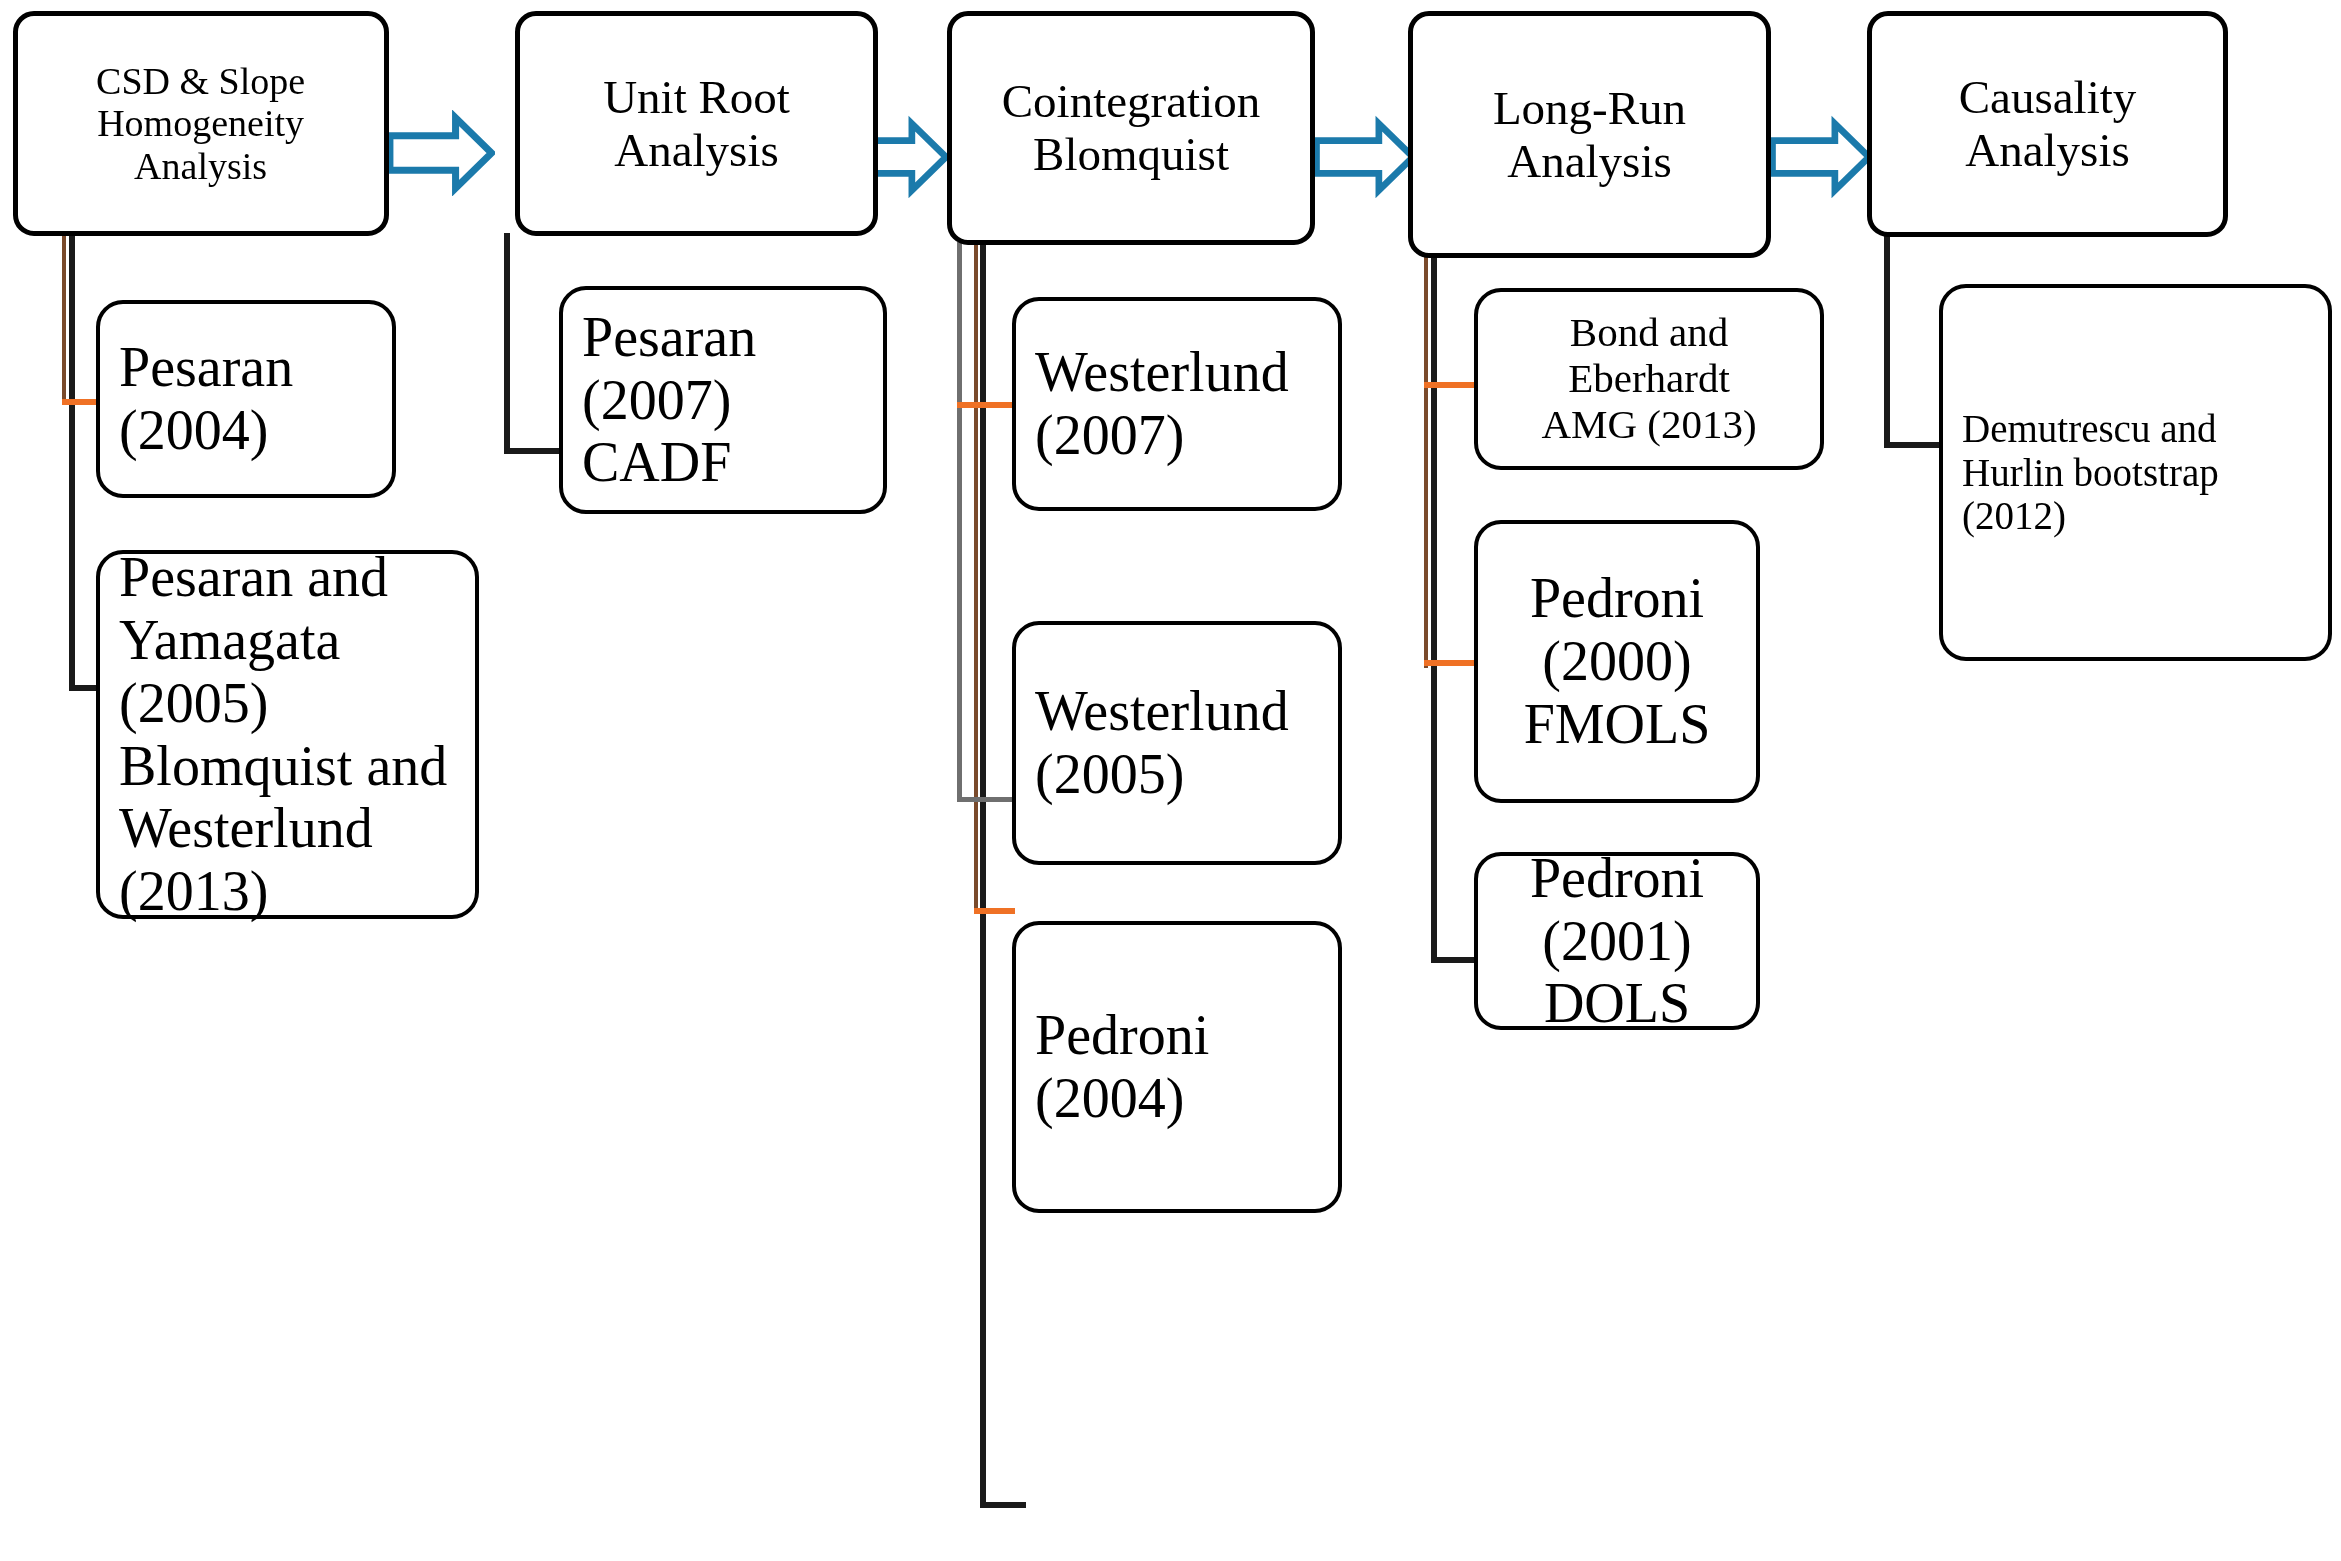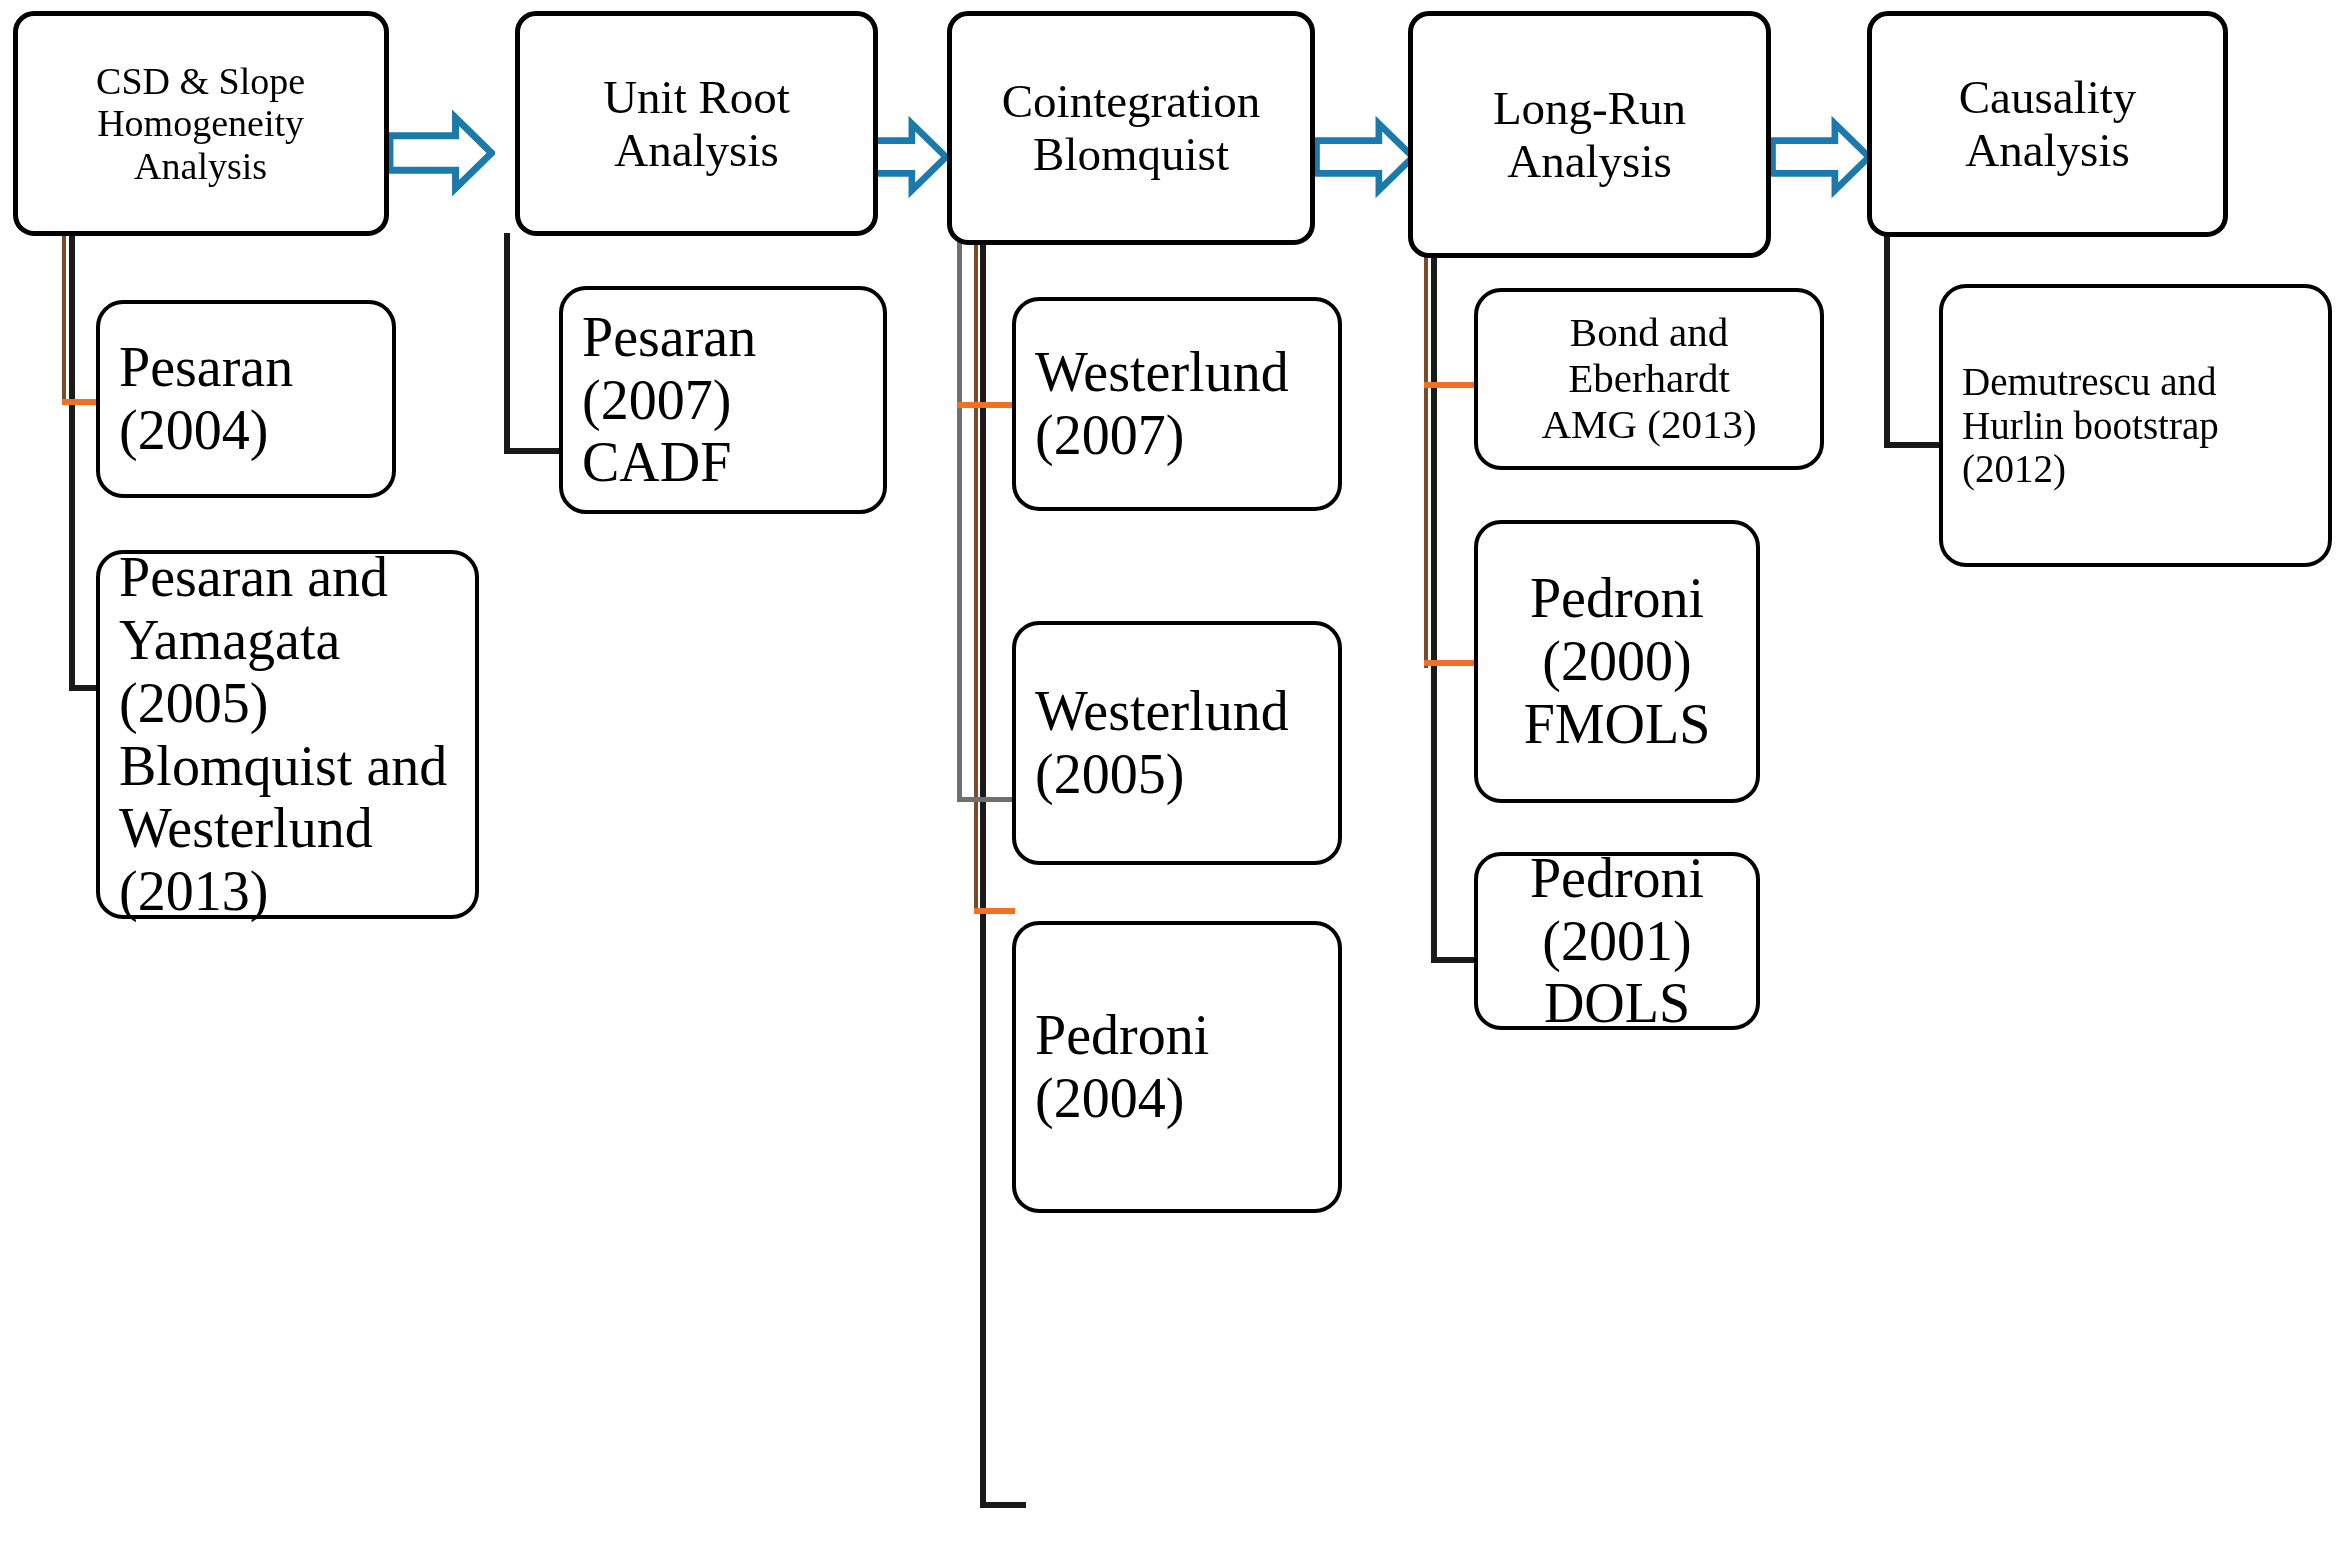--- a/index.html
+++ b/index.html
@@ -204,20 +204,20 @@
   </div>
 
   <div class="box stage" style="left:1867px; top:11px; width:361px; height:226px;">
     <div class="txt">Causality
 Analysis</div>
   </div>
 
   <div class="vline vline-dark" style="left:1884px; top:234px; height:212px;"></div>
   <div class="hline hline-dark" style="left:1884px; top:442px; width:64px;"></div>
 
-  <div class="box leaf tighter" style="left:1939px; top:284px; width:393px; height:283px;">
+  <div class="box leaf tighter" style="left:1939px; top:284px; width:393px; height:377px;">
     <div class="txt">Demutrescu and
 Hurlin bootstrap
 (2012)</div>
   </div>
 
 </div>
 
 
 </body></html>

